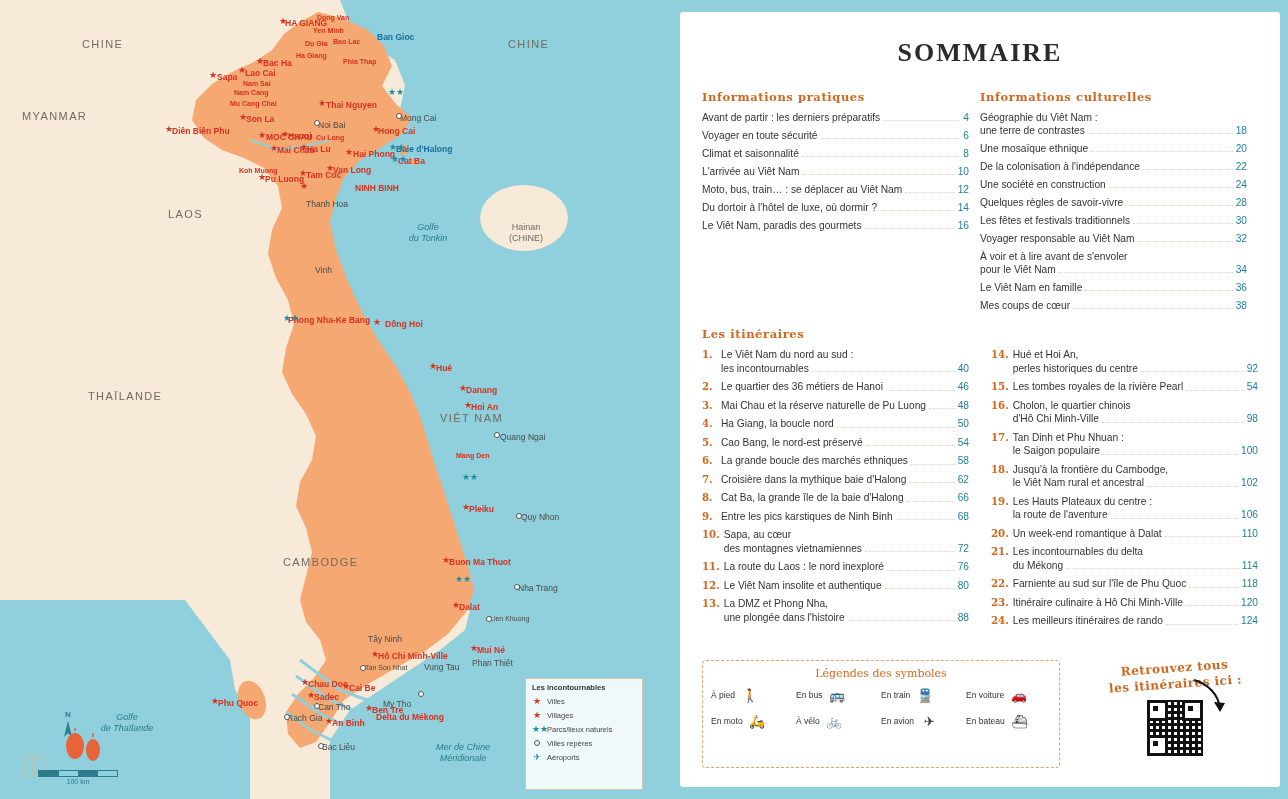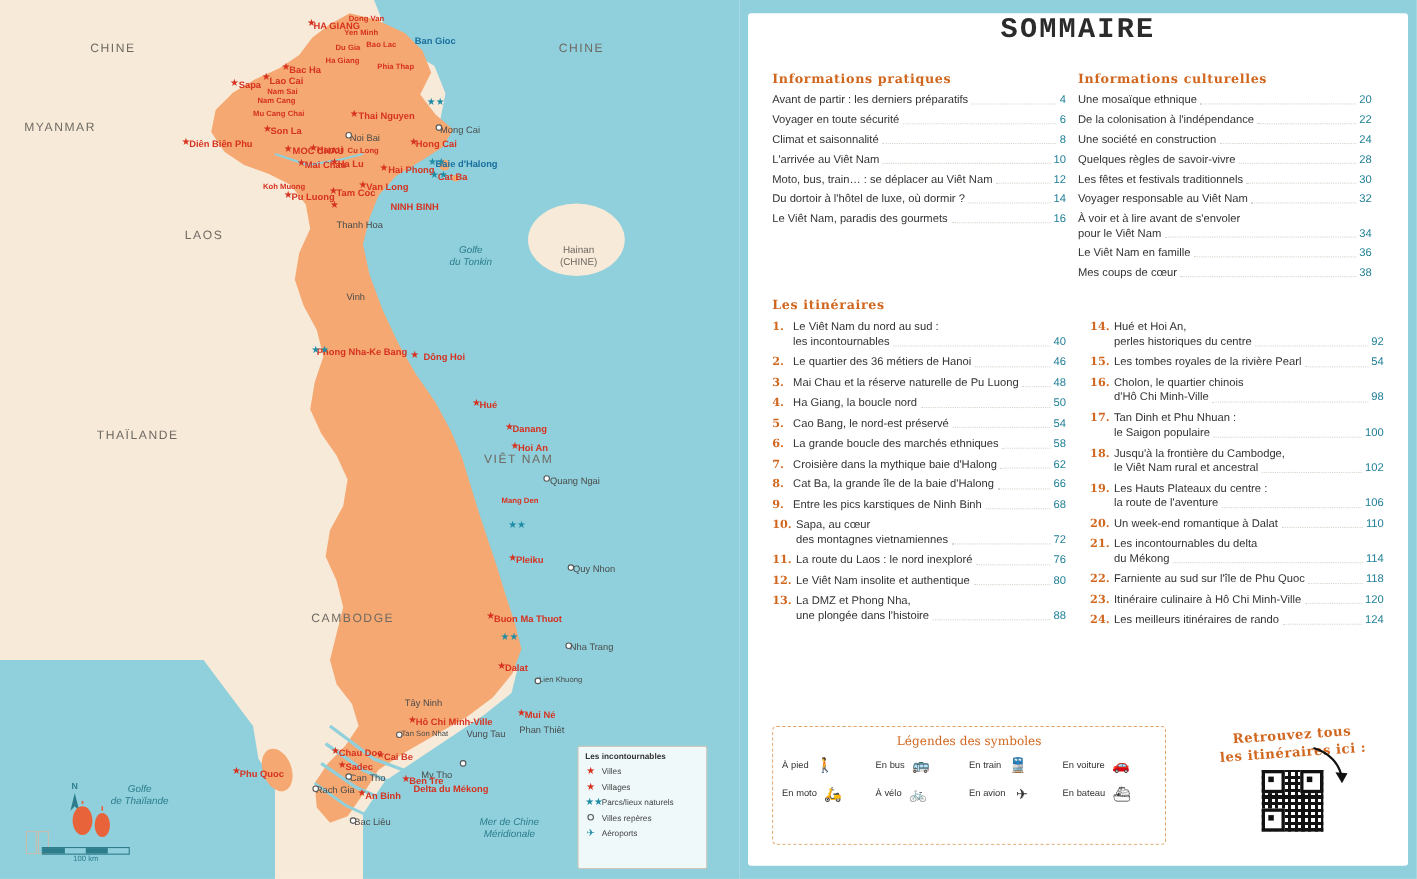--- a/index.html
+++ b/index.html
@@ -71,22 +71,23 @@
   
   #toc-page{
     position:absolute;left:672px;top:0;width:616px;height:799px;
     background:#8fd0dc;
   }
   #toc-card{
     position:absolute;left:8px;top:12px;width:600px;height:775px;
     background:#ffffff;border-radius:3px;
   }
   #sommaire-title{
-    text-align:center;font-family:Liberation Mono, monospace;
+    text-align:center;font-family:Liberation Serif, serif;
     font-weight:bold;color:#2b2b2b;font-size:26px;letter-spacing:2px;
+    margin-top:26px;
   }
   .cols{
     display:flex;gap:11px;padding:0 22px;margin-top:22px;
   }
   .col{width:calc(50% - 11px);}
   .sect-title{
     color:#d1671f;font-weight:bold;font-size:11.5px;letter-spacing:.6px;
     font-family:"DejaVu Serif", serif;
     margin-bottom:7px;
   }
@@ -440,20 +441,30 @@
                 <span class="pg">16</span>
               </div>
             </div>
           </div>
       </div>
 
       <div class="col">
         <div class="sect-title">Informations culturelles</div>
         <div id="culturelles-list">
             <div>
+              <div class="entry" style="margin-bottom: 0px;">
+                <span class="txt">Géographie du Viêt Nam :</span>
+              </div>
+              <div class="entry">
+                <span class="txt">une terre de contrastes</span>
+                <span class="leader"></span>
+                <span class="pg">18</span>
+              </div>
+            </div>
+            <div>
               <div class="entry">
                 <span class="txt">Une mosaïque ethnique</span>
                 <span class="leader"></span>
                 <span class="pg">20</span>
               </div>
             </div>
             <div>
               <div class="entry">
                 <span class="txt">De la colonisation à l'indépendance</span>
                 <span class="leader"></span>

